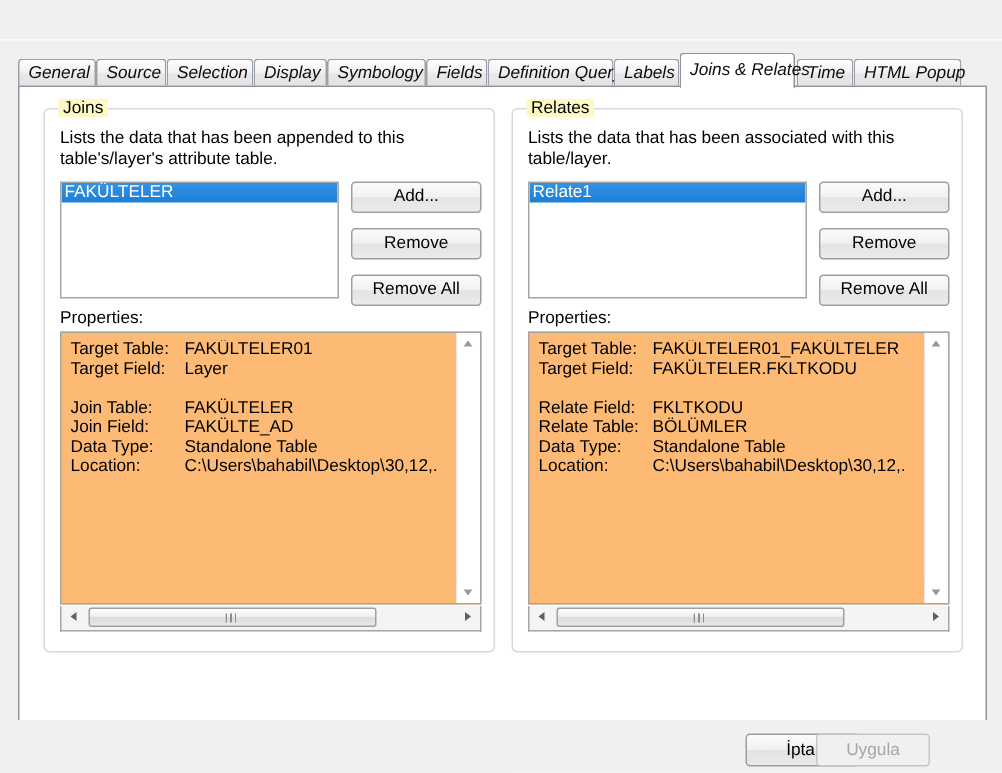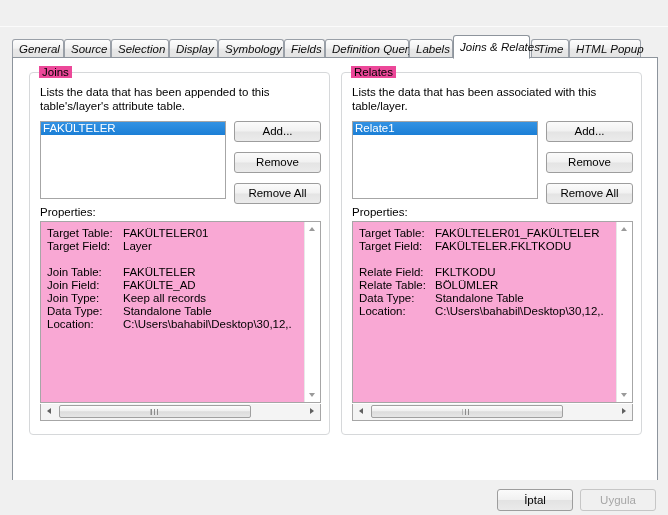--- a/index.html
+++ b/index.html
@@ -157,21 +157,21 @@
     box-sizing: border-box;
     border: 1px solid #d6d8da;
     border-radius: 4px;
     background: #ffffff;
   }
   #grp-joins   { left: 16px; }
   #grp-relates { left: 328px; }
   .grp-caption {
     position: absolute;
     left: 9px; top: -7px;
-    background: #ec4899;
+    background: #fef9c3;
     padding: 0 3px;
     font-size: 11.5px;
     color: #000;
     white-space: nowrap;
   }
   .grp-desc {
     position: absolute;
     left: 10px; top: 12px;
     width: 268px;
     font-size: 11.5px;
@@ -230,21 +230,21 @@
     font-size: 11.5px;
     color: #000;
   }
   .propbox {
     position: absolute;
     left: 10px; top: 148px;
     width: 281px;
     height: 182px;
     box-sizing: border-box;
     border: 1px solid #a6a6a6;
-    background: #f9a8d4;
+    background: #fdba74;
     overflow: hidden;
   }
   .prop-rows {
     position: absolute;
     left: 6px; top: 5px;
     width: 262px;
     overflow: hidden;
     white-space: nowrap;
   }
   .prow {
@@ -357,21 +357,21 @@
     border-radius: 3px;
     font-size: 11.5px;
     font-family: "Liberation Sans", sans-serif;
     color: #000;
     text-align: center;
     line-height: 20px;
     cursor: default;
   }
   #btn-ok     { left: 414px; border-color: #7a7a7a; box-shadow: 0 0 0 1px #dfdfdf inset; }
   #btn-cancel { left: 497px; }
-  #btn-apply  { left: 580px; color: #a6a6a6; background: #f0f0f0; border-color: #c6c6c6; }
+  #btn-apply  { left: 544px; color: #a6a6a6; background: #f0f0f0; border-color: #c6c6c6; }
 </style>
 </head>
 <body>
 
 <div id="window">
 
 
   <div id="client">
 
     <div id="tabstrip">
@@ -404,21 +404,20 @@
 
         <div class="prop-label">Properties:</div>
 
         <div class="propbox">
           <div class="prop-rows" id="joins-prop-rows">
               <div class="prow"><span class="pk">Target Table:</span><span class="pv">FAKÜLTELER01</span></div>
               <div class="prow"><span class="pk">Target Field:</span><span class="pv">Layer</span></div>
               <div class="prow spacer">&nbsp;</div>
               <div class="prow"><span class="pk">Join Table:</span><span class="pv">FAKÜLTELER</span></div>
               <div class="prow"><span class="pk">Join Field:</span><span class="pv">FAKÜLTE_AD</span></div>
-              <div class="prow"><span class="pk">Join Type:</span><span class="pv">Keep all records</span></div>
               <div class="prow"><span class="pk">Data Type:</span><span class="pv">Standalone Table</span></div>
               <div class="prow"><span class="pk">Location:</span><span class="pv">C:\Users\bahabil\Desktop\30,12,.</span></div>
             </div>
           <div class="vscroll">
             <div class="vs-arrow vs-up">
                 <i></i>
               </div>
             <div class="vs-arrow vs-down">
                 <i></i>
               </div>

